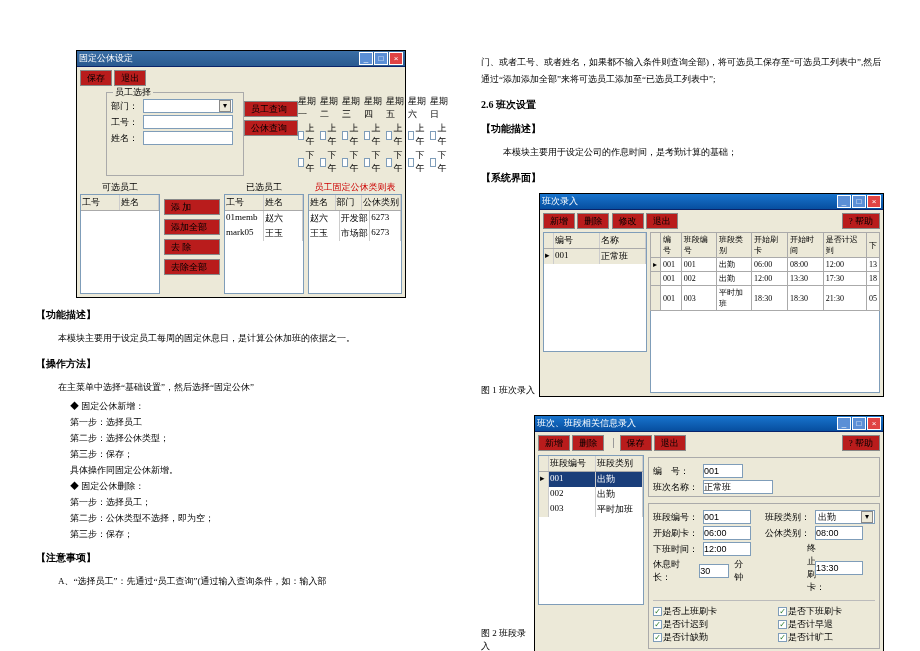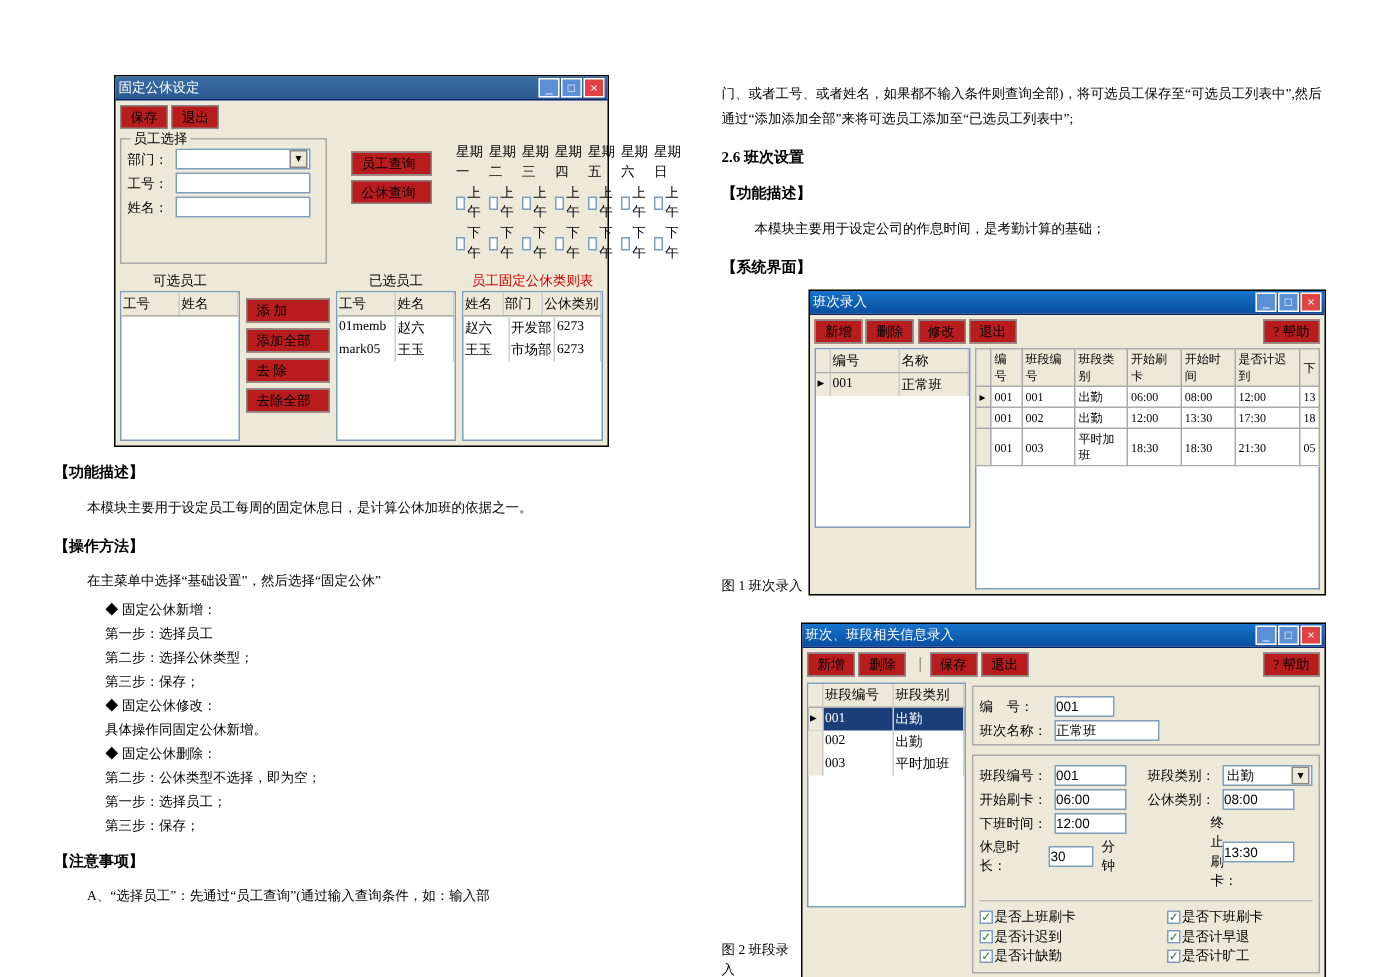--- a/index.html
+++ b/index.html
@@ -52,21 +52,21 @@
       <div class="titlebtns">
         <span class="tb">_</span>
         <span class="tb">□</span>
         <span class="tb close">×</span>
       </div>
     </div>
     <div class="body">
       <span class="btn">保存</span>
       <span class="btn">退出</span>
 
-      <div style="display:flex;gap:16px;margin-top:4px;">
+      <div style="display:flex;gap:0;margin-top:4px;margin-left:26px;">
         <div class="group" style="flex:0 0 138px;">
           <span class="gtitle">员工选择</span>
           <div class="field">
               <label>部门：</label>
             <span class="combo">
                 <span></span>
                 <span class="arrow">▾</span>
               </span>
             </div>
           <div class="field">
@@ -213,25 +213,24 @@
   </div>
 
   <div class="sect">【功能描述】</div>
   <div class="para">本模块主要用于设定员工每周的固定休息日，是计算公休加班的依据之一。</div>
   <div class="sect">【操作方法】</div>
   <div class="para">在主菜单中选择“基础设置”，然后选择“固定公休”</div>
   <div class="bullet">固定公休新增：</div>
   <div class="step">第一步：选择员工</div>
   <div class="step">第二步：选择公休类型；</div>
   <div class="step">第三步：保存；</div>
-  <div class="bullet">固定公休修改：</div>
   <div class="step">具体操作同固定公休新增。</div>
   <div class="bullet">固定公休删除：</div>
+  <div class="step">第一步：选择员工；</div>
   <div class="step">第二步：公休类型不选择，即为空；</div>
-  <div class="step">第一步：选择员工；</div>
   <div class="step">第三步：保存；</div>
   <div class="sect">【注意事项】</div>
   <div class="para">A、“选择员工”：先通过“员工查询”(通过输入查询条件，如：输入部</div>
 </div>
 
 <div class="col col-right">
   <div class="para" style="margin-left:0;">门、或者工号、或者姓名，如果都不输入条件则查询全部)，将可选员工保存至“可选员工列表中”,然后通过“添加添加全部”来将可选员工添加至“已选员工列表中”;</div>
   <div class="sect">2.6 班次设置</div>
   <div class="sect">【功能描述】</div>
   <div class="para">本模块主要用于设定公司的作息时间，是考勤计算的基础；</div>

